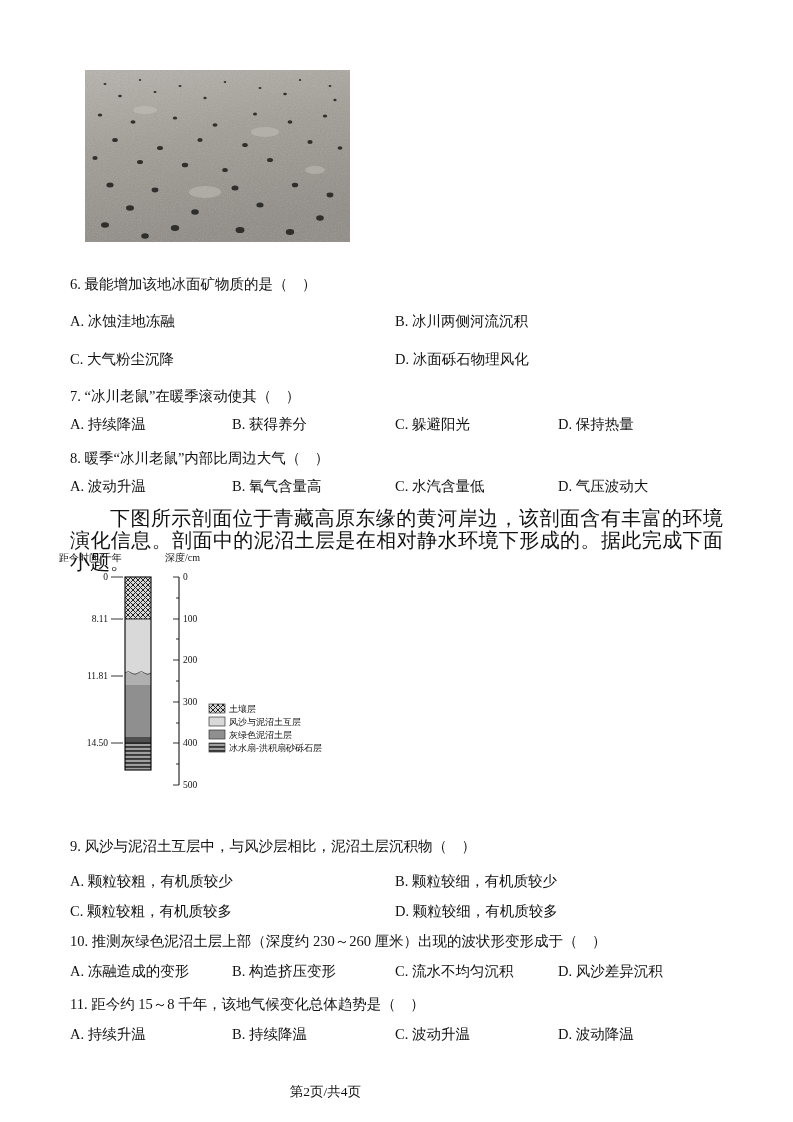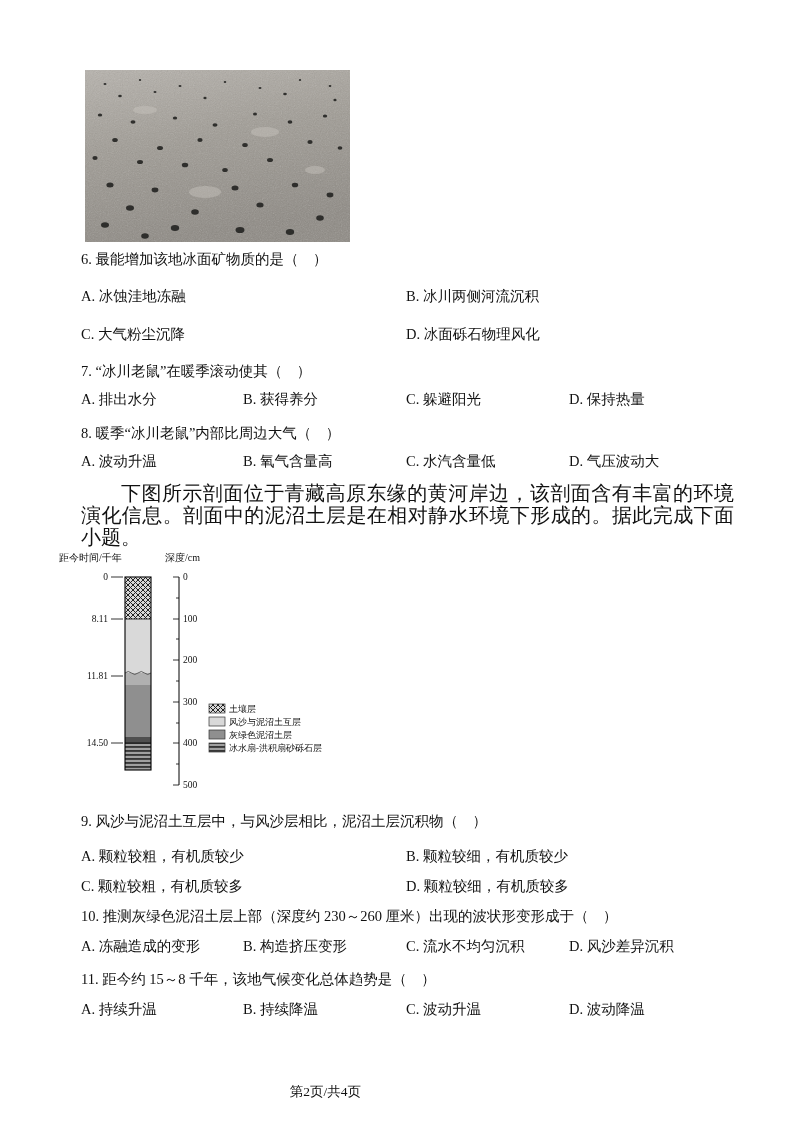--- a/index.html
+++ b/index.html
@@ -5,21 +5,21 @@
   * { box-sizing: border-box; }
   html,body { margin:0; padding:0; background:#ffffff; }
   .page {
     position: relative;
     width: 793px; height: 1122px;
     background: #ffffff;
     font-family: "Liberation Serif", serif;
     color: #111;
     overflow: hidden;
   }
-  .abs { position:absolute; left:81px; width:653px; }
+  .abs { position:absolute; left:70px; width:653px;margin-top:25px; }
   .photo { position:absolute; left:85px; top:70px; width:265px; height:172px; }
   .photo svg { display:block; }
   .stem { font-size:14.5px; line-height:1.35; white-space:nowrap; }
   .opts { display:grid; font-size:14.5px; line-height:1.35; }
   .cols2 { grid-template-columns: 325px 1fr; }
   .cols4 { grid-template-columns: 162px 163px 163px 1fr; }
   .passage { font-size:20px; line-height:22px; text-indent:2em; text-align:justify; }
   .diagram { position:absolute; left:53px; top:545px; width:280px; height:250px; }
   .footer { position:absolute; left:0; top:1083px; width:651px; text-align:center; font-size:13.5px; }
   .axis-label { font-size:10px; fill:#111; font-family:"Liberation Serif", serif; }
@@ -108,21 +108,21 @@
     <span>A. 冰蚀洼地冻融</span>
     <span>B. 冰川两侧河流沉积</span>
   </div>
   <div class="abs opts cols2" style="top:325px">
     <span>C. 大气粉尘沉降</span>
     <span>D. 冰面砾石物理风化</span>
   </div>
 
   <div class="abs stem" style="top:362px">7. “冰川老鼠”在暖季滚动使其（　）</div>
   <div class="abs opts cols4" style="top:390px">
-    <span>A. 排出水分</span>
+    <span>A. 持续降温</span>
     <span>B. 获得养分</span>
     <span>C. 躲避阳光</span>
     <span>D. 保持热量</span>
   </div>
 
   <div class="abs stem" style="top:424px">8. 暖季“冰川老鼠”内部比周边大气（　）</div>
   <div class="abs opts cols4" style="top:452px">
     <span>A. 波动升温</span>
     <span>B. 氧气含量高</span>
     <span>C. 水汽含量低</span>

